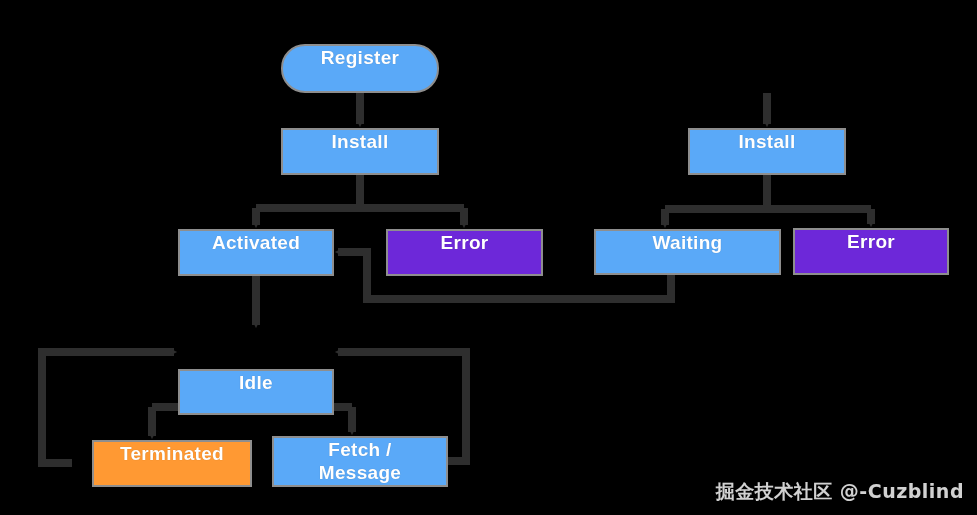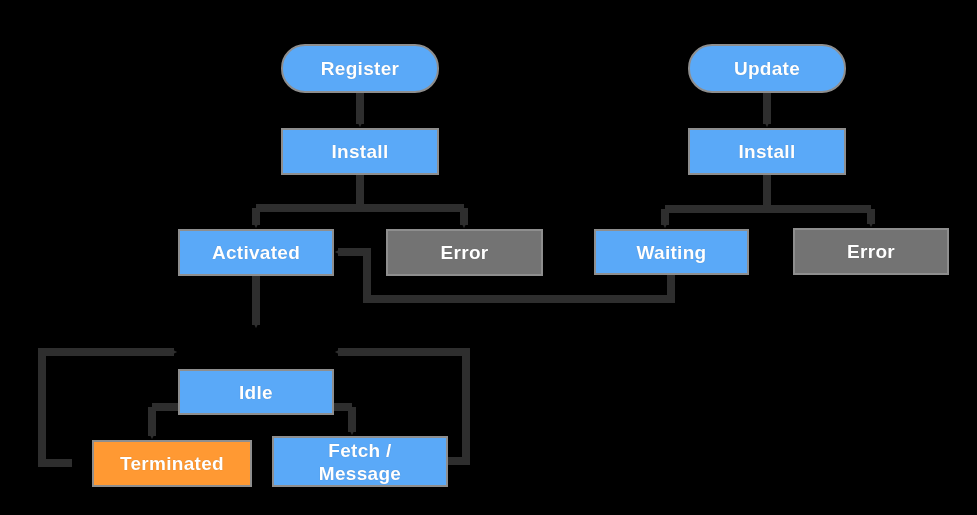--- a/index.html
+++ b/index.html
@@ -21,34 +21,33 @@
     position: absolute;
     left: 0;
     top: 0;
     width: 977px;
     height: 515px;
   }
   .node {
     position: absolute;
     box-sizing: border-box;
     display: flex;
-    align-items: center;
     justify-content: center;
     text-align: center;
     color: #ffffff;
     font-weight: bold;
     font-size: 19px;
     line-height: 23px;
     letter-spacing: 0.3px;
     border: 2px solid #8e8e8e;
     z-index: 3;
     text-shadow: 0 0 1px rgba(0,0,0,0.25);
   }
   .node.blue   { background: #5aa9f8; }
-  .node.red    { background: #737373; }
+  .node.red    { background: #6d28d9; }
   .node.orange { background: #ff9933; }
   .node.pill   { border-radius: 24px; }
   .node .lbl {
     pointer-events: none;
     white-space: pre-line;
   }
   #watermark {
     position: absolute;
     right: 13px;
     bottom: 10px;
@@ -127,30 +126,28 @@
 
   <div class="node orange" style="left:72px; top:440px; width:160px; height:47px;margin-left:20px;">
     <span class="lbl">Terminated</span>
   </div>
 
   <div class="node blue" style="left:272px; top:436px; width:176px; height:51px;">
     <span class="lbl">Fetch /
 Message</span>
   </div>
 
-  <div class="node blue pill" style="left:688px; top:44px; width:158px; height:49px;">
-    <span class="lbl">Update</span>
-  </div>
 
   <div class="node blue" style="left:688px; top:128px; width:158px; height:47px;">
     <span class="lbl">Install</span>
   </div>
 
-  <div class="node blue" style="left:594px; top:229px; width:155px; height:46px;">
+  <div class="node blue" style="left:594px; top:229px; width:187px; height:46px;">
     <span class="lbl">Waiting</span>
   </div>
 
   <div class="node red" style="left:793px; top:228px; width:156px; height:47px;">
     <span class="lbl">Error</span>
   </div>
 
+  <div id="watermark">掘金技术社区 @-Cuzblind</div>
 
 </div>
 
 </body></html>

